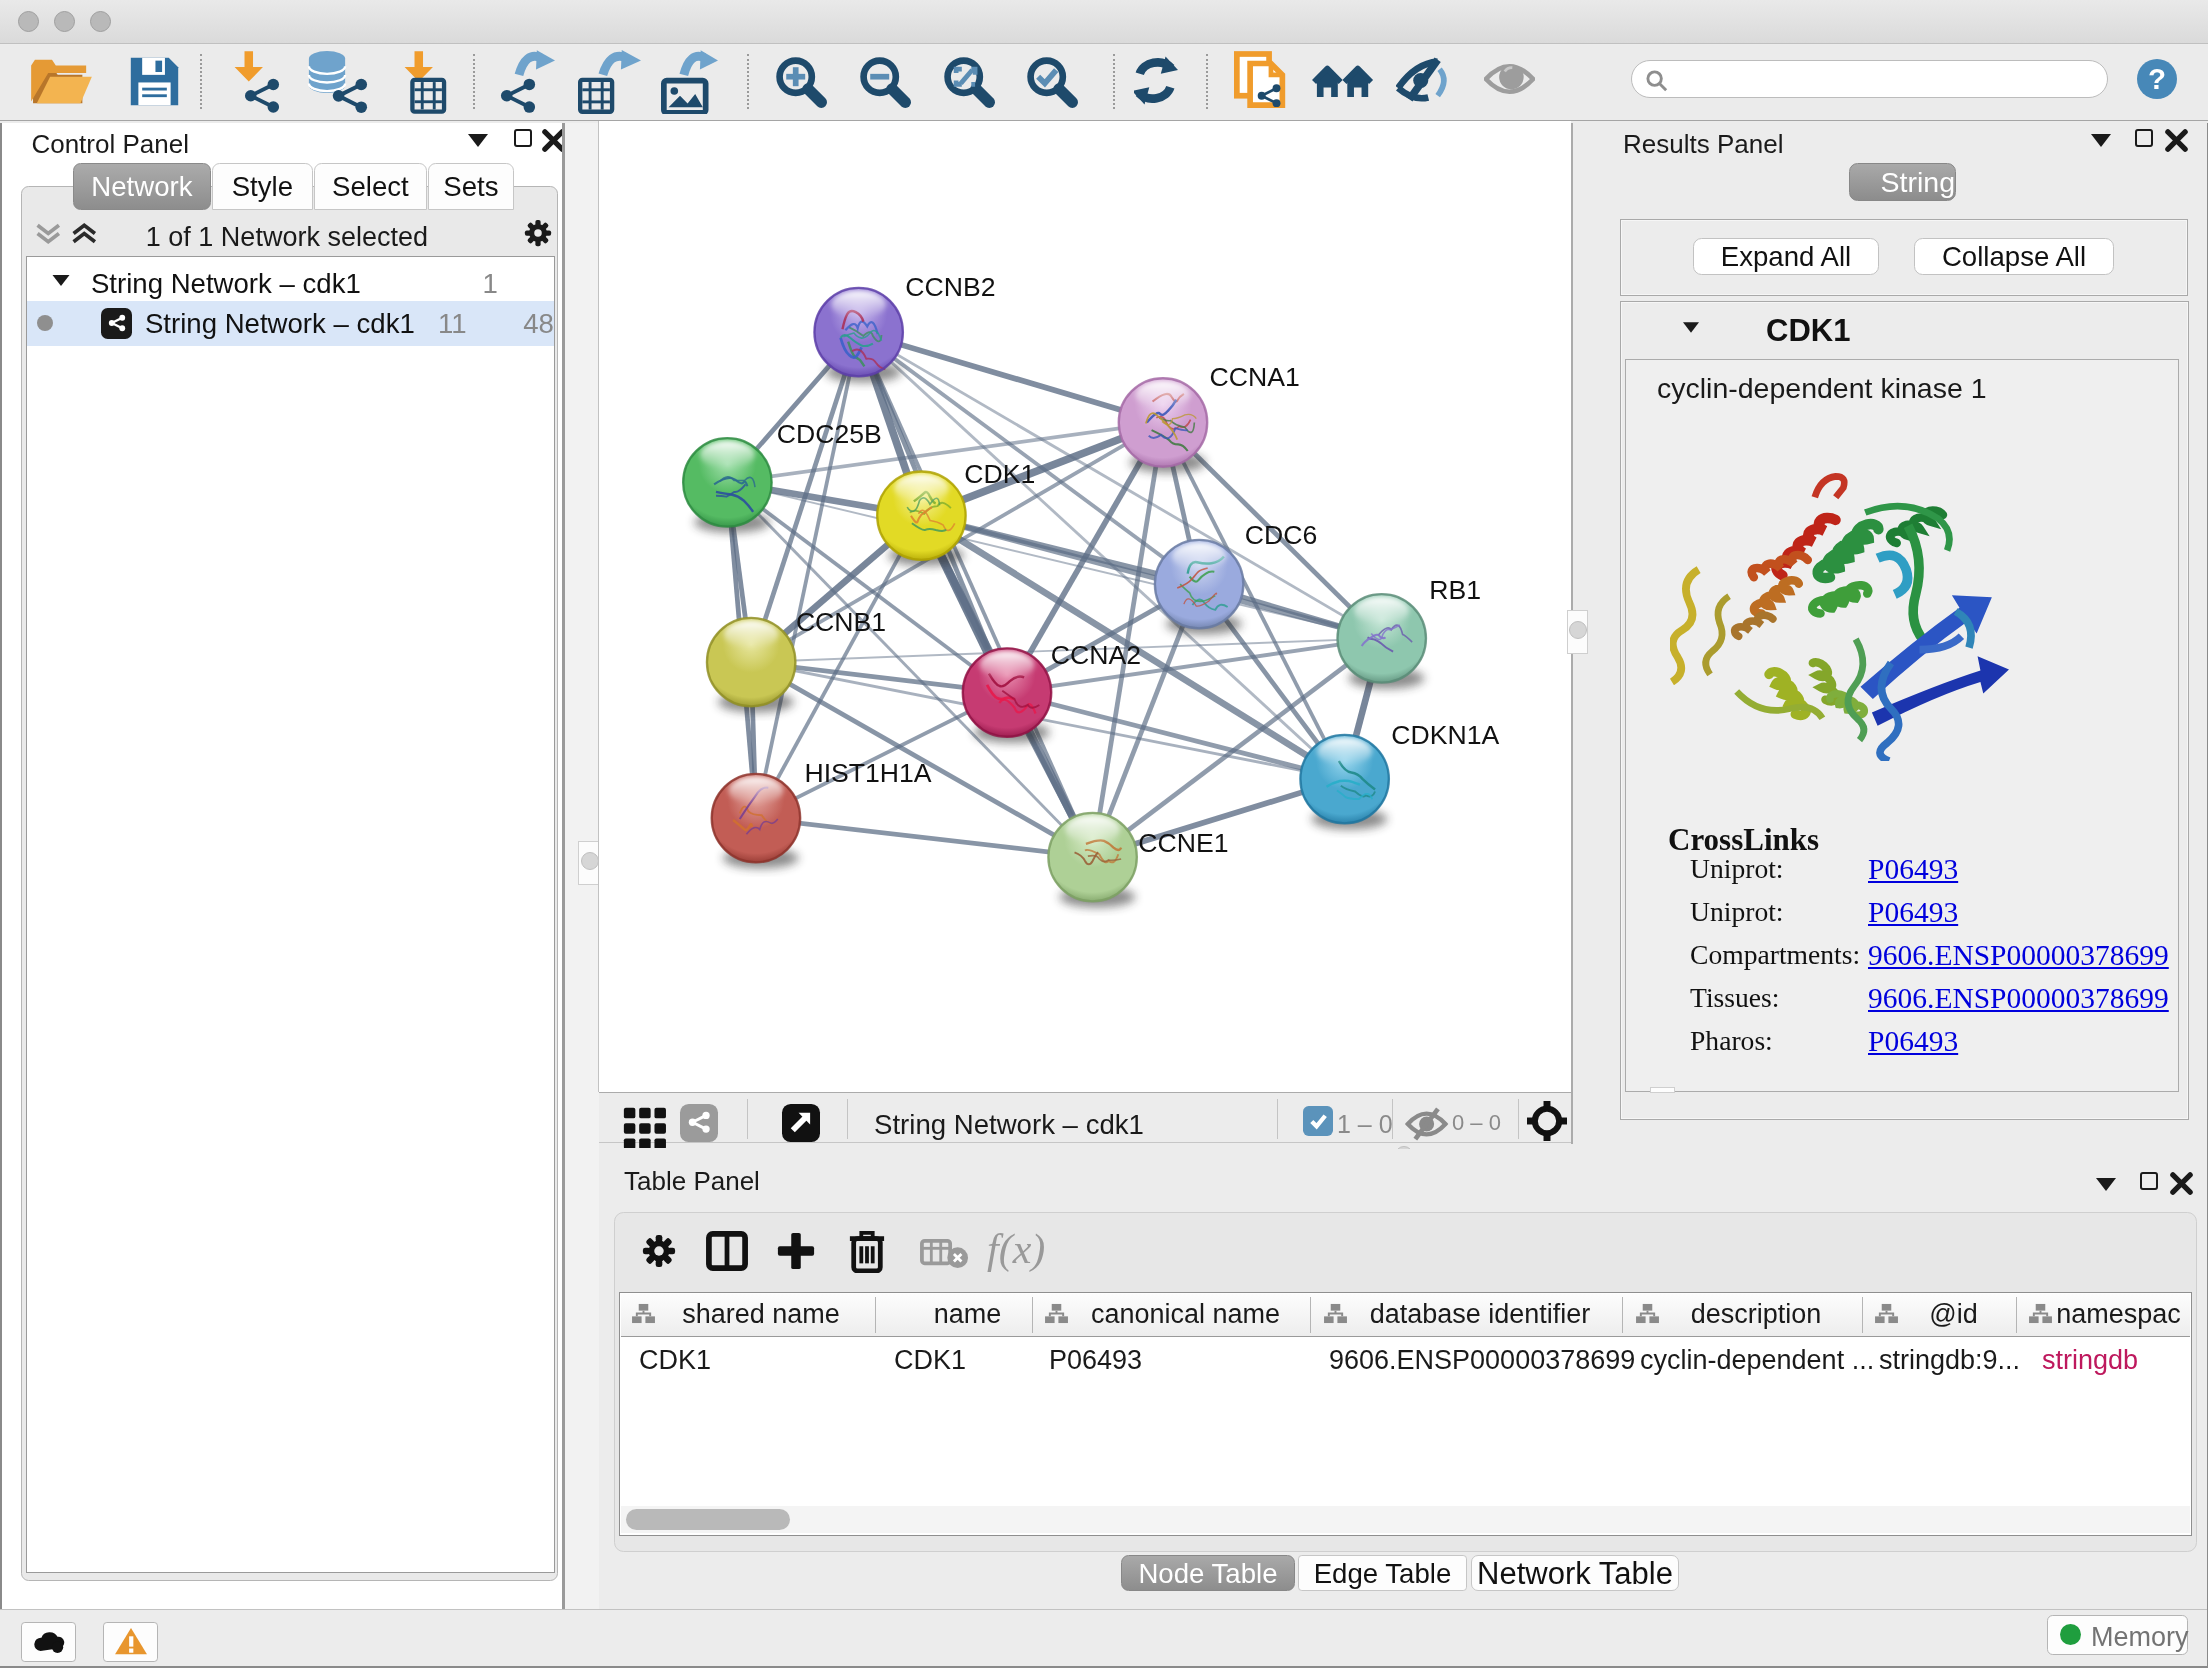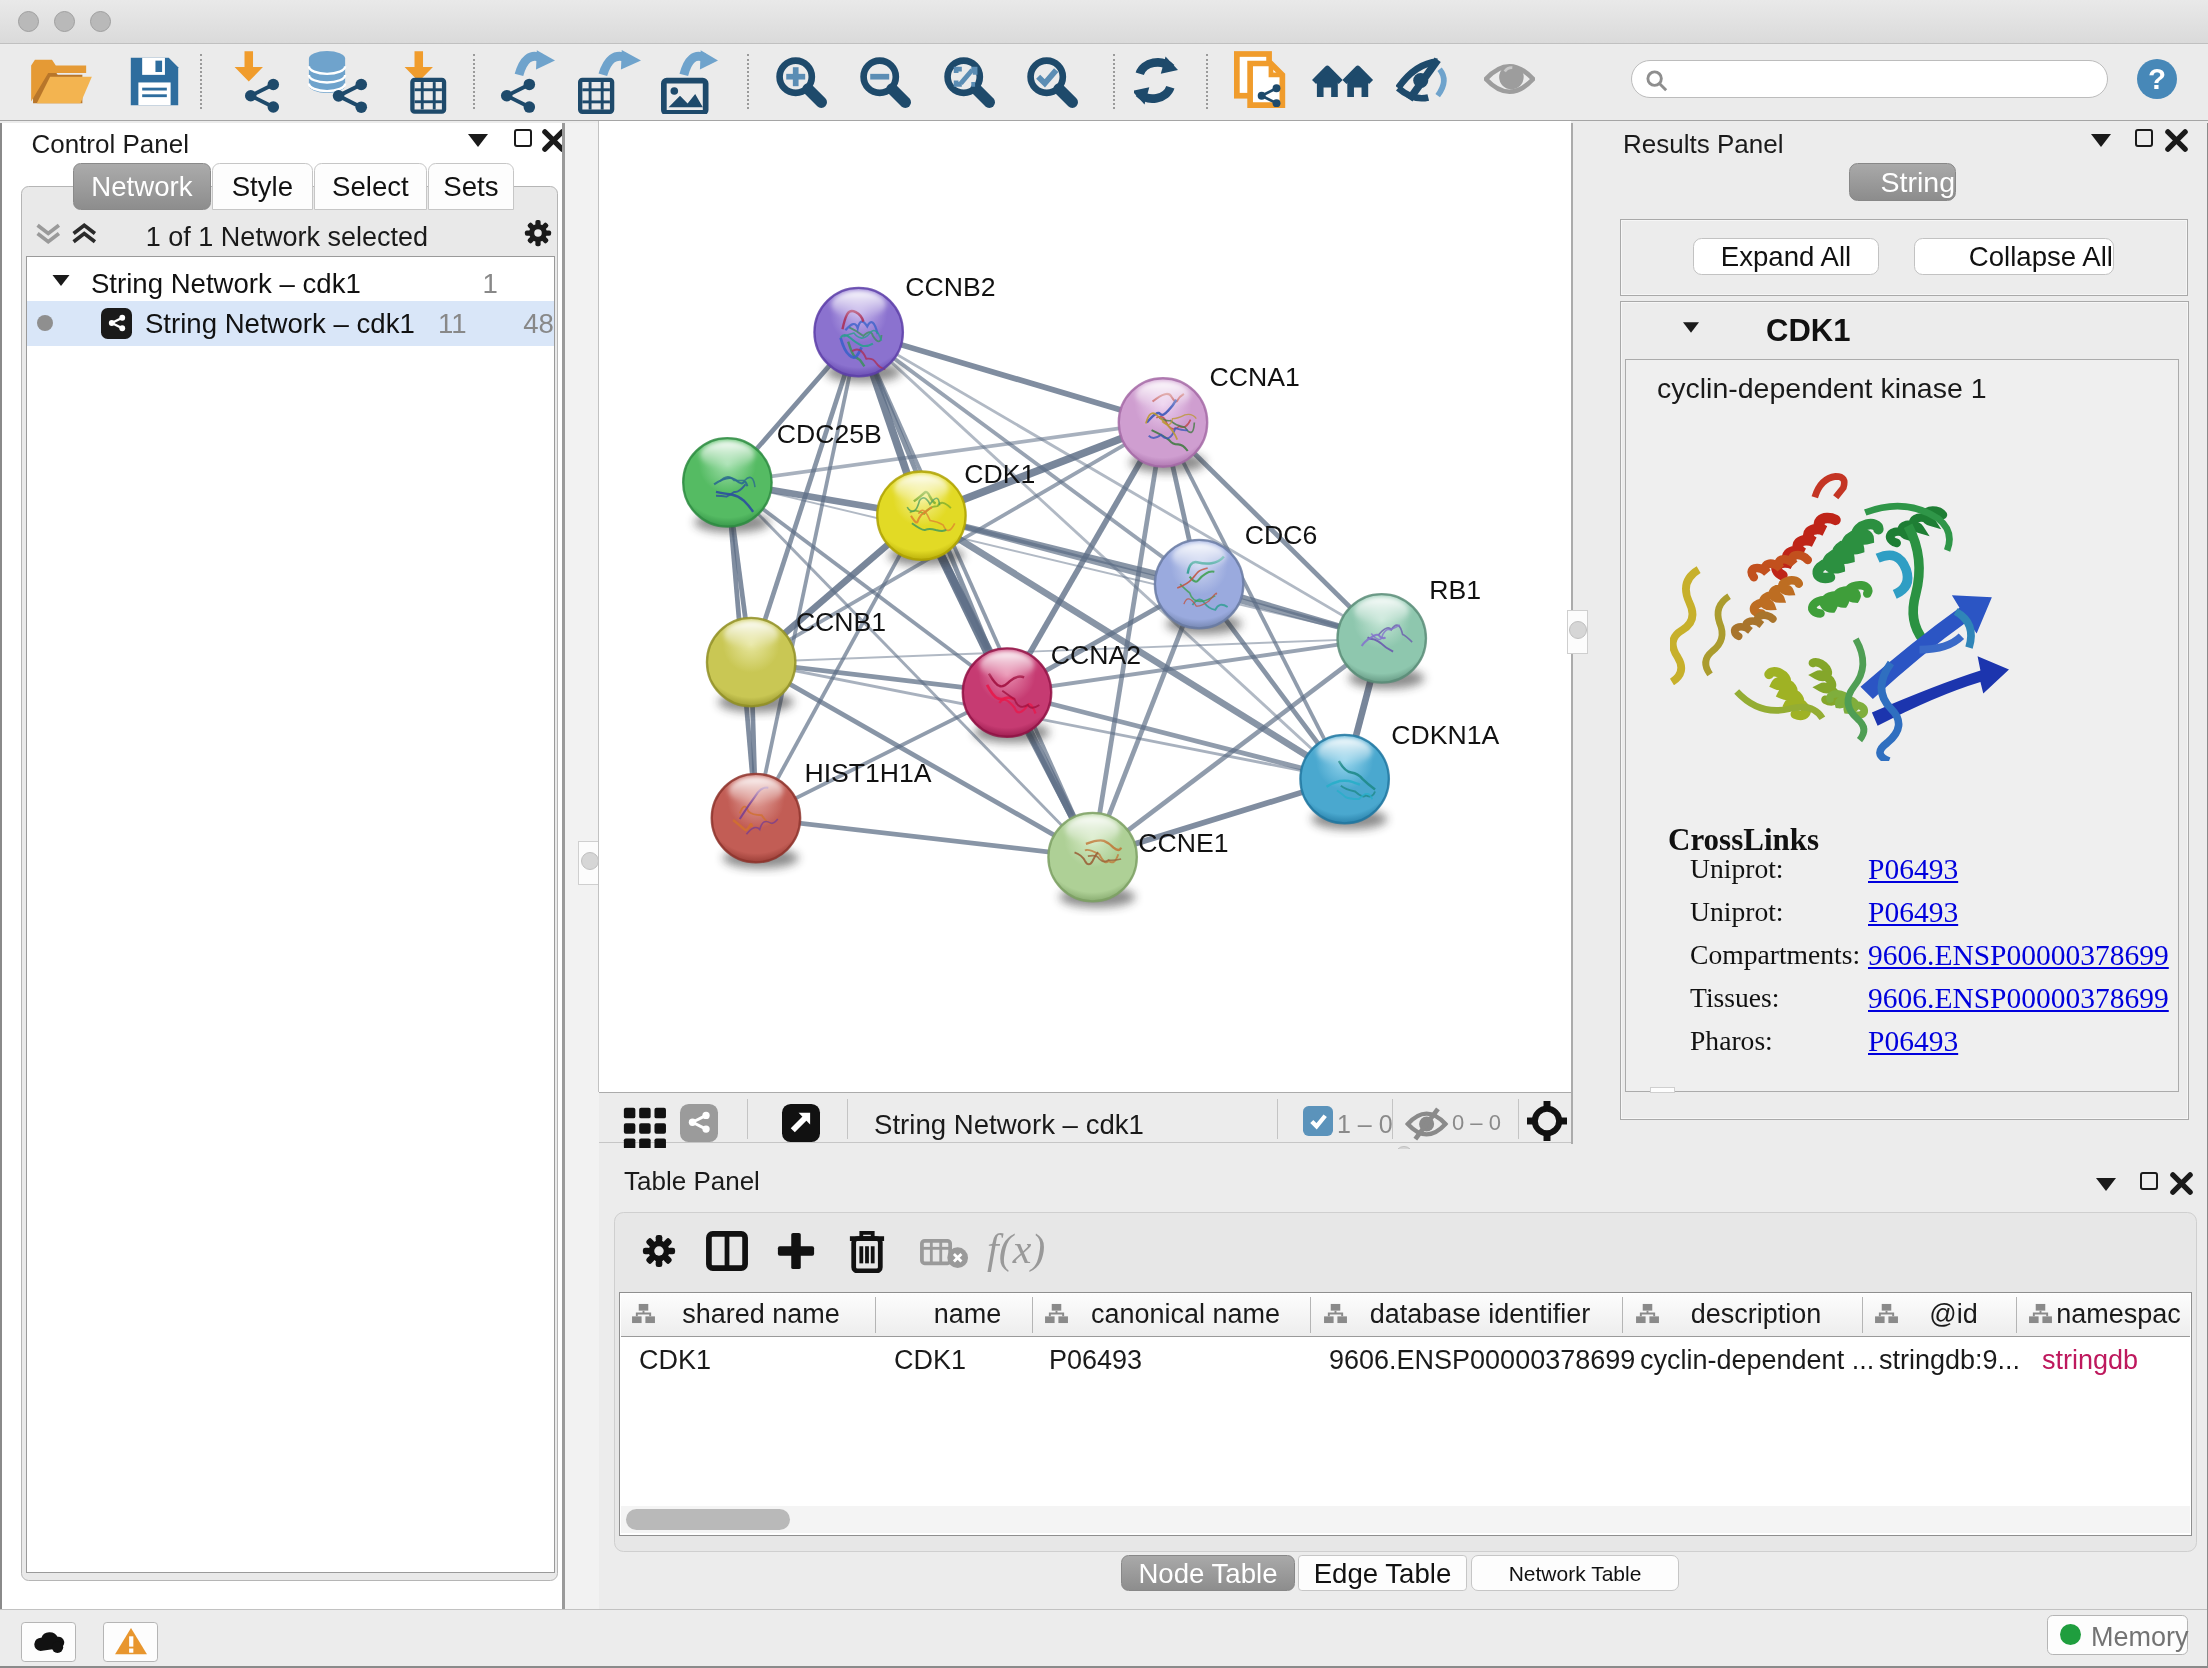--- a/index.html
+++ b/index.html
@@ -530,21 +530,21 @@
 <div class="abs" style="left:1581px;top:123px;width:628px;height:1021px;background:#ececec">
     <div class="abs panel-title" style="left:42px;top:5.7px">Results Panel</div>
     <div class="abs tri" style="left:510px;top:11.4px"></div>
     <div class="abs wbox" style="left:554px;top:5.7px"></div>
     <svg style="position:absolute;left:584px;top:5.7px" width="23" height="23" viewBox="0 0 24 24">
       <path d="M3 3 L21 21 M21 3 L3 21" stroke="#1a1a1a" stroke-width="5.5" stroke-linecap="round"></path>
     </svg>
     <div class="abs" style="left:268px;top:40px;width:107px;height:38px;background:linear-gradient(#a9a9a9,#8c8c8c);border:1px solid #888;border-radius:8.6px;color:#fff;font-size:28.5px;text-align:right;line-height:37px">String</div>
     <div class="abs" style="left:39px;top:96px;width:568px;height:77px;background:#ececec;border:1.9px solid #a9a9a9;box-shadow:inset 0 0 0 1px #f6f6f6"></div>
     <div class="abs" style="left:112px;top:115px;width:186px;height:37px;background:#fff;border:1px solid #c2c2c2;border-radius:8.6px;font-size:27.6px;text-align:center;line-height:35px;color:#111">Expand All</div>
-    <div class="abs" style="left:333px;top:115px;width:200px;height:37px;background:#fff;border:1px solid #c2c2c2;border-radius:8.6px;font-size:27.6px;text-align:right;line-height:35px;color:#111">Collapse All</div>
+    <div class="abs" style="left:333px;top:115px;width:200px;height:37px;background:#fff;border:1px solid #c2c2c2;border-radius:8.6px;font-size:27.6px;text-align:center;line-height:35px;color:#111">Collapse All</div>
     <div class="abs" style="left:39px;top:178px;width:569px;height:819px;background:#ececec;border:1.9px solid #a9a9a9;box-shadow:inset 0 0 0 1px #f6f6f6"></div>
     <div class="abs tri" style="left:100px;top:198px;transform:scale(0.8)"></div>
     <div class="abs" style="left:185px;top:190px;font-size:31px;font-weight:bold;color:#111">CDK1</div>
     <div class="abs" style="left:44px;top:236px;width:554px;height:733px;background:#efefef;border:1px solid #ababab"></div>
     <div class="abs" style="left:76px;top:249px;font-size:28.5px;color:#1a1a1a">cyclin-dependent kinase 1</div>
     <svg class="abs" style="left:89px;top:340px" width="360" height="298" viewBox="0 0 378 313">
       <path d="M118 118 a 10 6.2 0 1 1 8 -14 a 10 6.2 0 1 1 8 -14 a 10 6.2 0 1 1 8 -14 a 10 6.2 0 1 1 8 -14 a 10 6.2 0 1 1 8 -14 " fill="none" stroke="#bf2418" stroke-width="11" transform="rotate(14 118 118)" stroke-linecap="round"></path>
       <path d="M152 36 q6 -20 22 -22 q12 0 8 12 l-8 10" fill="none" stroke="#c43524" stroke-width="7"></path>
       <path d="M88 120 a 9 5.58 0 1 1 10 -11 a 9 5.58 0 1 1 10 -11 a 9 5.58 0 1 1 10 -11 a 9 5.58 0 1 1 10 -11 " fill="none" stroke="#c2501e" stroke-width="9" transform="rotate(30 88 120)" stroke-linecap="round"></path>
       <path d="M96 158 a 9 5.58 0 1 1 11 -6 a 9 5.58 0 1 1 11 -6 a 9 5.58 0 1 1 11 -6 a 9 5.58 0 1 1 11 -6 " fill="none" stroke="#bd6d22" stroke-width="9" transform="rotate(-10 96 158)" stroke-linecap="round"></path>
@@ -684,21 +684,21 @@
     <div class="abs" style="left:295px;top:196px;font-size:27px;color:#1a1a1a">CDK1</div>
     <div class="abs" style="left:450px;top:196px;font-size:27px;color:#1a1a1a">P06493</div>
     <div class="abs" style="left:730px;top:196px;font-size:27px;color:#1a1a1a">9606.ENSP00000378699</div>
     <div class="abs" style="left:1041px;top:196px;font-size:27px;color:#1a1a1a">cyclin-dependent ...</div>
     <div class="abs" style="left:1280px;top:196px;font-size:27px;color:#1a1a1a">stringdb:9...</div>
     <div class="abs" style="left:1443px;top:196px;font-size:27px;color:#be185d">stringdb</div>
     <div class="abs" style="left:22px;top:357px;width:1569px;height:27px;background:#f4f4f4"></div>
     <div class="abs" style="left:27px;top:360px;width:164px;height:21px;background:#b9b9b9;border-radius:10.5px"></div>
     <div class="abs" style="left:522px;top:406px;width:174px;height:36px;background:linear-gradient(#a9a9a9,#8d8d8d);border:1px solid #888;border-radius:7.6px;color:#fff;font-size:27.6px;text-align:center;line-height:35px;z-index:2">Node Table</div>
     <div class="abs" style="left:699px;top:406px;width:169px;height:36px;background:#fdfdfd;border:1px solid #c6c6c6;border-radius:3.8px;color:#111;font-size:27.6px;text-align:center;line-height:35px">Edge Table</div>
-    <div class="abs" style="left:872px;top:406px;width:208px;height:36px;background:#fdfdfd;border:1px solid #c6c6c6;border-radius:7px;color:#111;font-size:21px;text-align:center;line-height:35px">Network Table</div>
+    <div class="abs" style="left:872px;top:406px;width:208px;height:36px;background:#fdfdfd;border:1px solid #c6c6c6;border-radius:7px;color:#111;font-size:31px;text-align:center;line-height:35px">Network Table</div>
   </div>
 <div class="abs" style="left:0;top:1609px;width:2208px;height:59px;background:#ececec;border-top:1.9px solid #c2c2c2"></div>
 <div class="abs" style="left:21px;top:1622px;width:55px;height:40px;background:#fdfdfd;border:1.9px solid #b5b5b5;border-radius:3.8px"></div>
 <svg style="position:absolute;left:31px;top:1632px" width="36" height="21" viewBox="0 0 38 22">
     <path d="M10 20 a7 7 0 0 1 1-14 a9 8 0 0 1 17-1 a6 6 0 0 1 2 12 Z" fill="#111"></path>
     <circle cx="28" cy="16" r="6" fill="#111"></circle>
   </svg>
 <div class="abs" style="left:103px;top:1622px;width:55px;height:40px;background:#fdfdfd;border:1.9px solid #b5b5b5;border-radius:3.8px"></div>
 <svg style="position:absolute;left:114px;top:1626px" width="34" height="30" viewBox="0 0 36 32">
     <path d="M18 2 L35 30 L1 30 Z" fill="#e8962e"></path>

